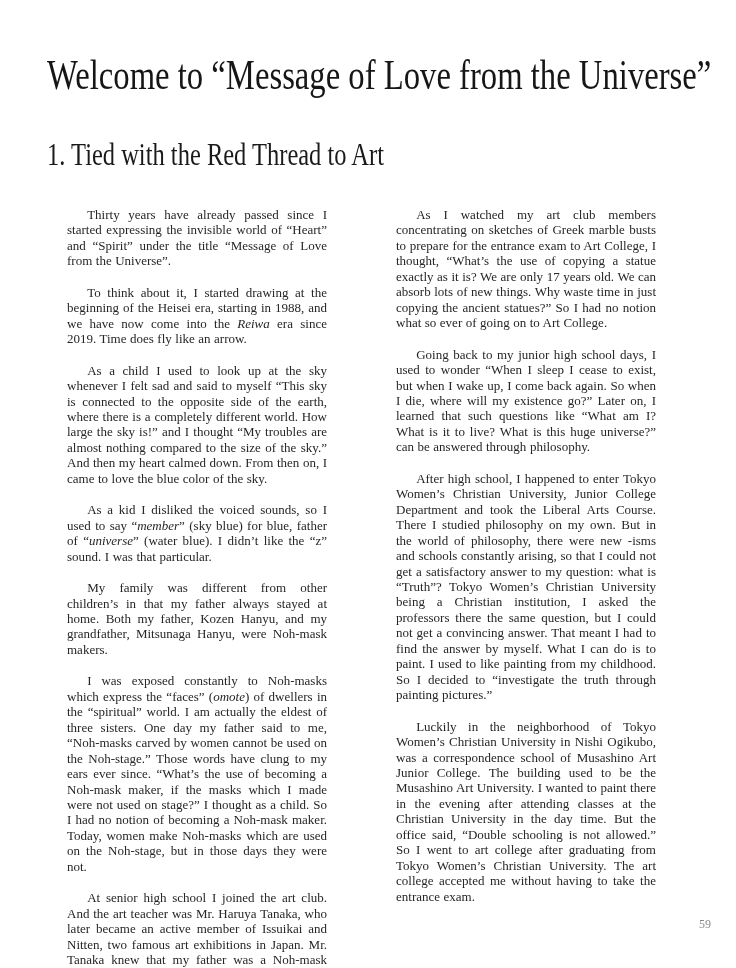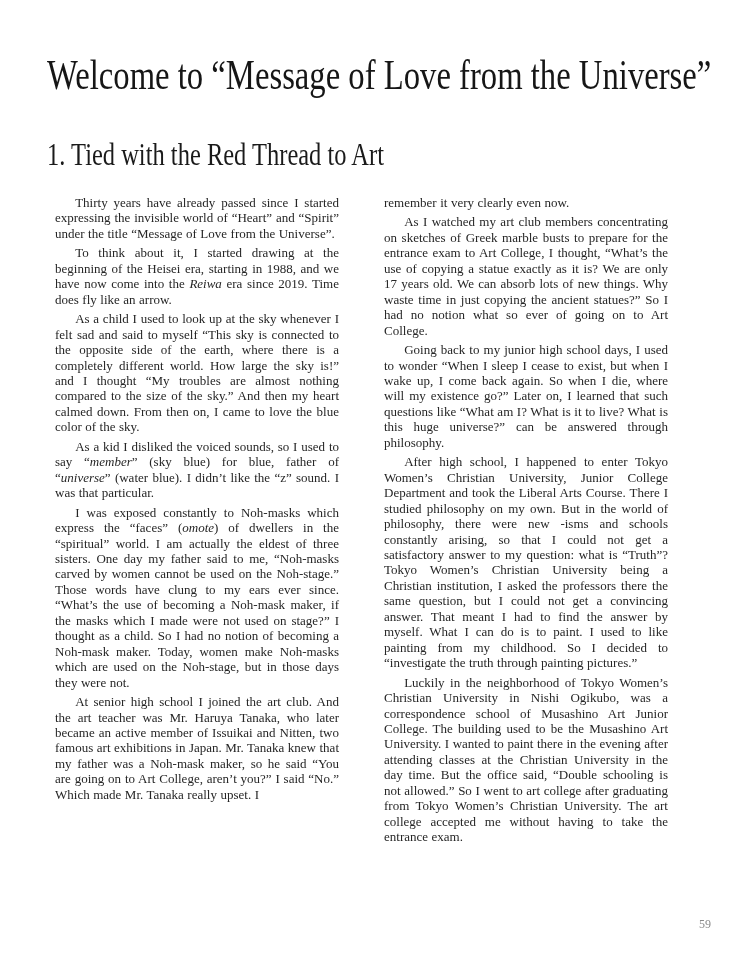--- a/index.html
+++ b/index.html
@@ -48,21 +48,21 @@
     top: 191px;
     width: 621px;
     display: flex;
     gap: 37px;
   }
   .col {
     width: 292px;
     flex: 0 0 292px;
   }
   .para {
-    margin: 4px;
+    margin: 16px;
     font-size: 13px;
     line-height: 15.45px;
     text-align: justify;
     text-indent: 1.55em;
     color: #262626;
     word-spacing: 0.02em;
   }
   .para.no-indent {
     text-indent: 0;
   }
@@ -85,25 +85,25 @@
   <h1 class="doc-title">Welcome to “Message of Love from the Universe”</h1>
 
   <h2 class="section-heading">1. Tied with the Red Thread to Art</h2>
 
   <div class="columns">
     <div class="col">
         <p class="para"><span>Thirty years have already passed since I started expressing the invisible world of “Heart” and “Spirit” under the title “Message of Love from the Universe”.</span></p>
         <p class="para"><span>To think about it, I started drawing at the beginning of the Heisei era, starting in 1988, and we have now come into the </span><i>Reiwa</i><span> era since 2019. Time does fly like an arrow.</span></p>
         <p class="para"><span>As a child I used to look up at the sky whenever I felt sad and said to myself “This sky is connected to the opposite side of the earth, where there is a completely different world. How large the sky is!” and I thought “My troubles are almost nothing compared to the size of the sky.” And then my heart calmed down. From then on, I came to love the blue color of the sky.</span></p>
         <p class="para"><span>As a kid I disliked the voiced sounds, so I used to say “</span><i>member</i><span>” (sky blue) for blue, father of “</span><i>universe</i><span>” (water blue). I didn’t like the “z” sound. I was that particular.</span></p>
+        <p class="para"><span>My family was different from other children’s in that my father always stayed at home. Both my father, Kozen Hanyu, and my grandfather, Mitsunaga Hanyu, were Noh-mask makers.</span></p>
         <p class="para"><span>I was exposed constantly to Noh-masks which express the “faces” (</span><i>omote</i><span>) of dwellers in the “spiritual” world. I am actually the eldest of three sisters. One day my father said to me, “Noh-masks carved by women cannot be used on the Noh-stage.” Those words have clung to my ears ever since. “What’s the use of becoming a Noh-mask maker, if the masks which I made were not used on stage?” I thought as a child. So I had no notion of becoming a Noh-mask maker. Today, women make Noh-masks which are used on the Noh-stage, but in those days they were not.</span></p>
         <p class="para"><span>At senior high school I joined the art club. And the art teacher was Mr. Haruya Tanaka, who later became an active member of Issuikai and Nitten, two famous art exhibitions in Japan. Mr. Tanaka knew that my father was a Noh-mask maker, so he said “You are going on to Art College, aren’t you?” I said “No.” Which made Mr. Tanaka really upset. I</span></p>
       </div>
     <div class="col">
-        <p class="para no-indent"><span>remember it very clearly even now.</span></p>
         <p class="para"><span>As I watched my art club members concentrating on sketches of Greek marble busts to prepare for the entrance exam to Art College, I thought, “What’s the use of copying a statue exactly as it is? We are only 17 years old. We can absorb lots of new things. Why waste time in just copying the ancient statues?” So I had no notion what so ever of going on to Art College.</span></p>
         <p class="para"><span>Going back to my junior high school days, I used to wonder “When I sleep I cease to exist, but when I wake up, I come back again. So when I die, where will my existence go?” Later on, I learned that such questions like “What am I? What is it to live? What is this huge universe?” can be answered through philosophy.</span></p>
         <p class="para"><span>After high school, I happened to enter Tokyo Women’s Christian University, Junior College Department and took the Liberal Arts Course. There I studied philosophy on my own. But in the world of philosophy, there were new -isms and schools constantly arising, so that I could not get a satisfactory answer to my question: what is “Truth”? Tokyo Women’s Christian University being a Christian institution, I asked the professors there the same question, but I could not get a convincing answer. That meant I had to find the answer by myself. What I can do is to paint. I used to like painting from my childhood. So I decided to “investigate the truth through painting pictures.”</span></p>
         <p class="para"><span>Luckily in the neighborhood of Tokyo Women’s Christian University in Nishi Ogikubo, was a correspondence school of Musashino Art Junior College. The building used to be the Musashino Art University. I wanted to paint there in the evening after attending classes at the Christian University in the day time. But the office said, “Double schooling is not allowed.” So I went to art college after graduating from Tokyo Women’s Christian University. The art college accepted me without having to take the entrance exam.</span></p>
       </div>
   </div>
 
   <div class="page-number">59</div>
 </div>
 

